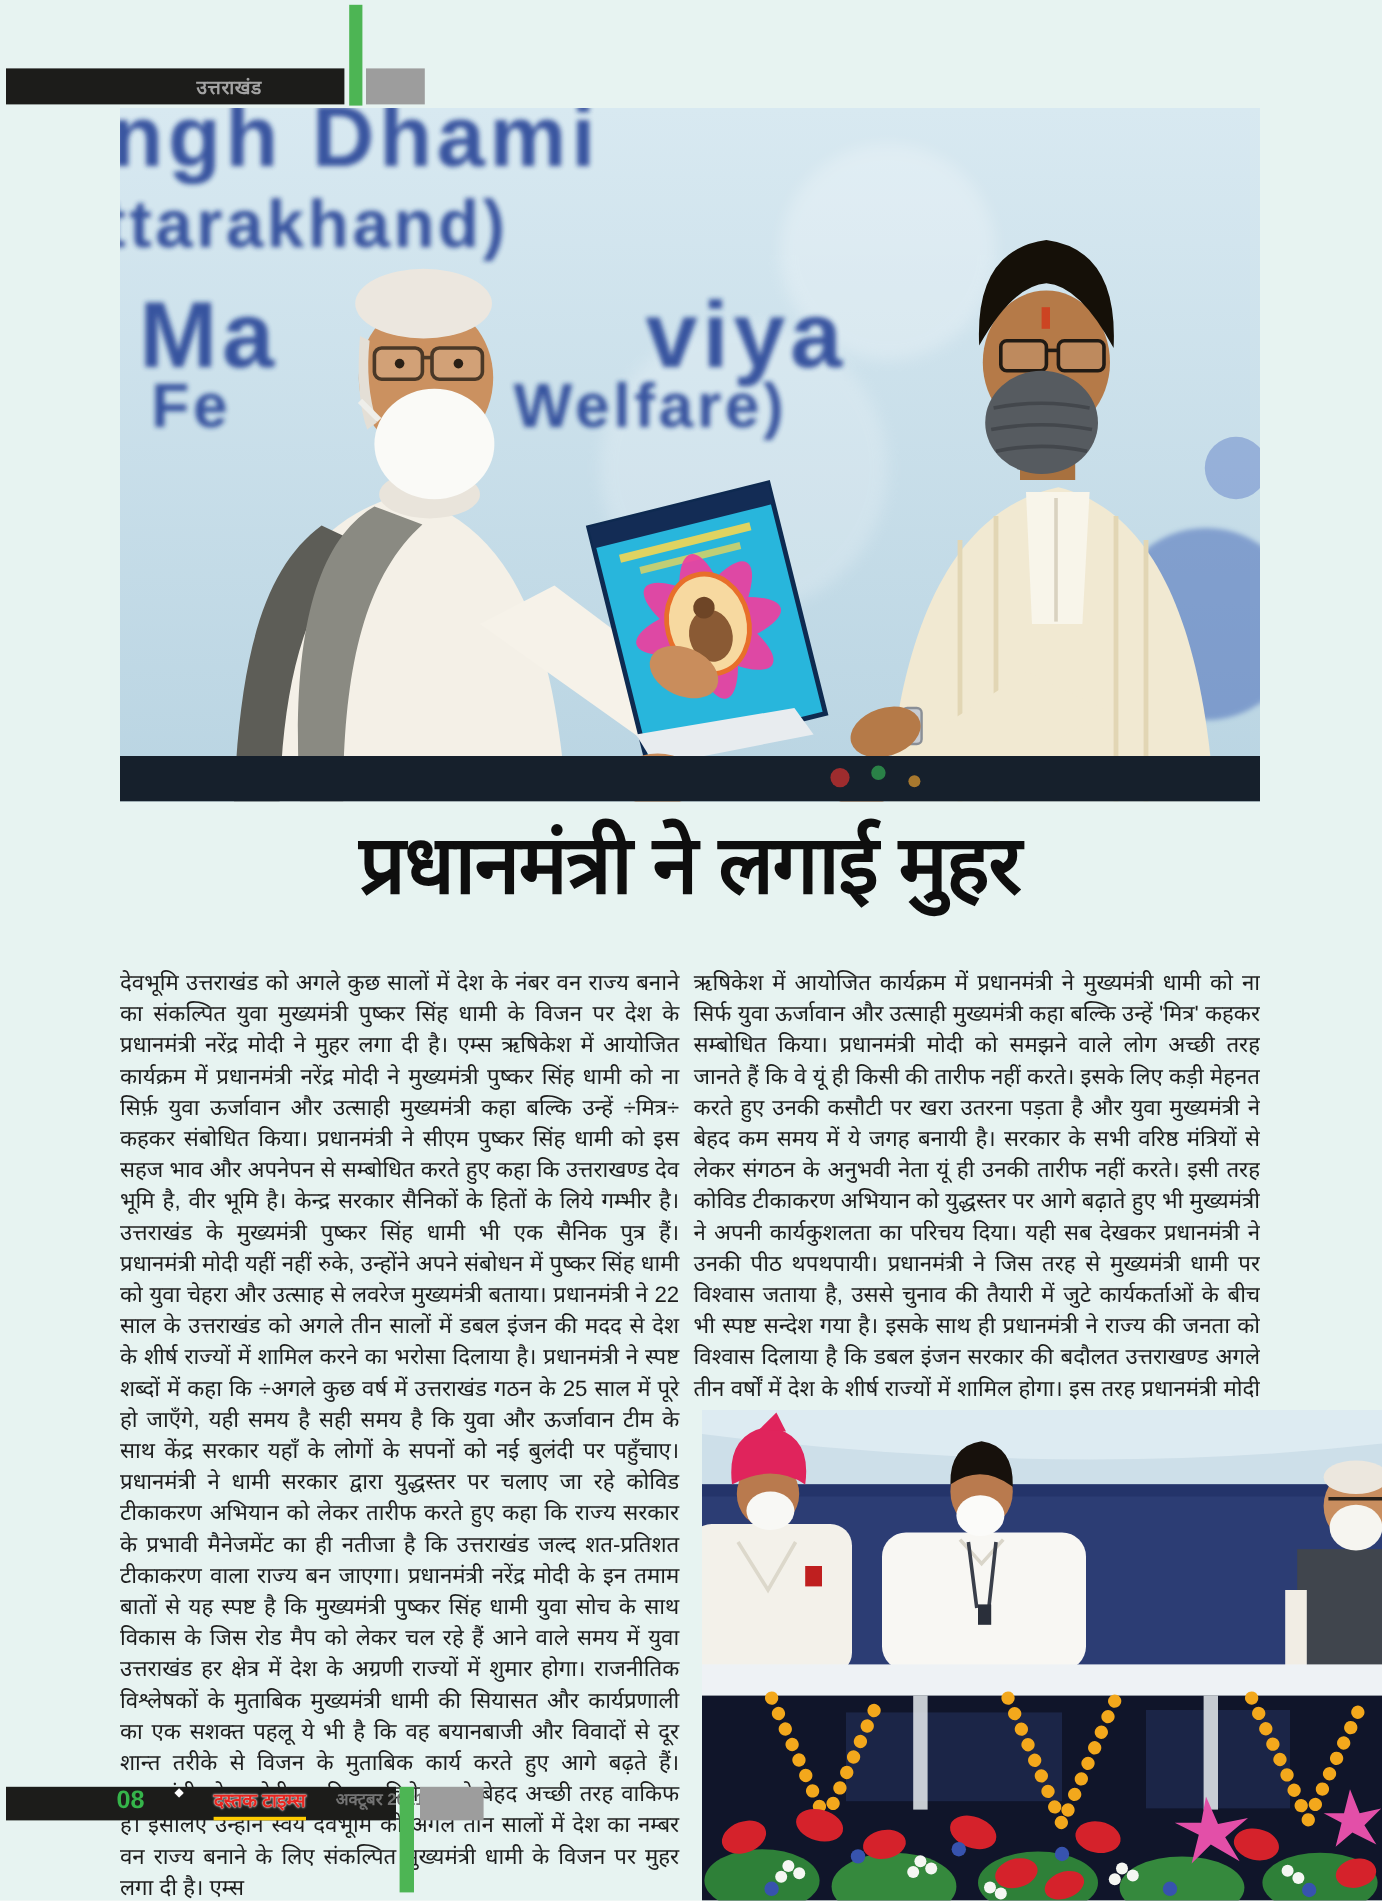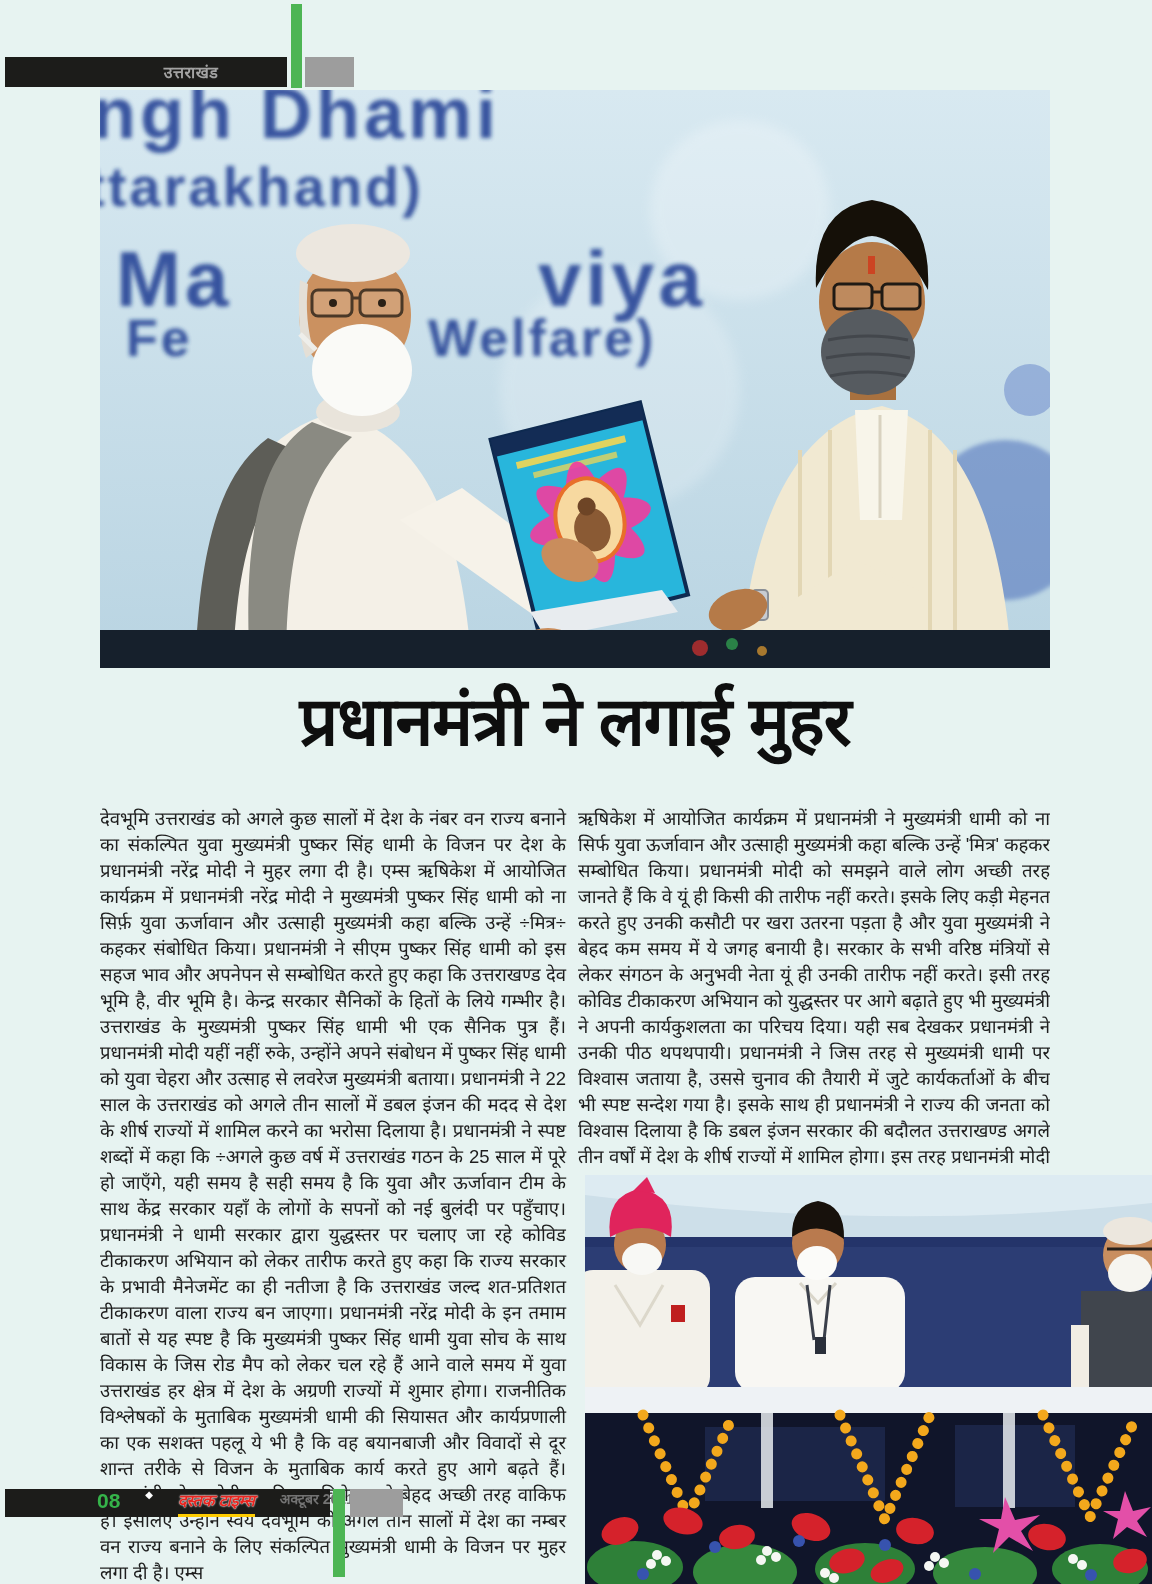--- a/index.html
+++ b/index.html
@@ -41,21 +41,21 @@
   .footer-bar{
     position:absolute;left:5px;top:1489px;width:325px;height:28px;
     background:#1c1c1a;display:flex;gap:25px;
     padding-left:92px;box-sizing:border-box;
   }
   .page-number{color:#35b44a;font-size:21px;font-weight:800;}
   .footer-diamond{color:#ffffff;font-size:10px;}
   .magazine-logo{
     color:#e8251f;font-weight:800;font-size:16px;
     text-shadow:0 0 2px #ffffff,0 0 1px #ffffff;
-    border-bottom:3px solid #ffcc00;padding-bottom:18px;white-space:nowrap;font-style:italic;
+    border-bottom:3px solid #ffcc00;padding-bottom:18px;white-space:nowrap;
   }
   .issue-date{color:#737373;font-size:14px;font-weight:bold;white-space:nowrap;}
   .green-bar-bottom{position:absolute;left:333px;top:1489px;width:12px;height:88px;background:#4db554;}
   .gray-block-bottom{position:absolute;left:350px;top:1489px;width:53px;height:28px;background:#9d9d9d;}
 </style>
 </head>
 <body>
 
 <div class="page">
 

